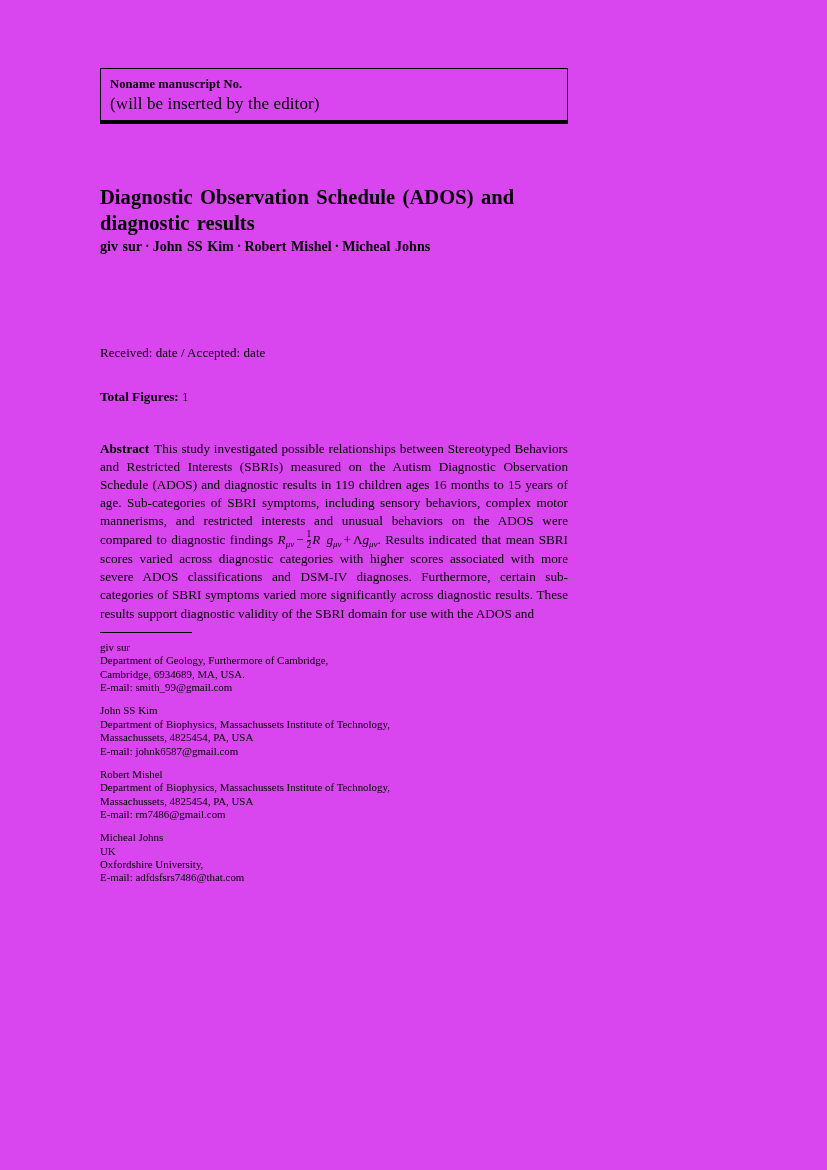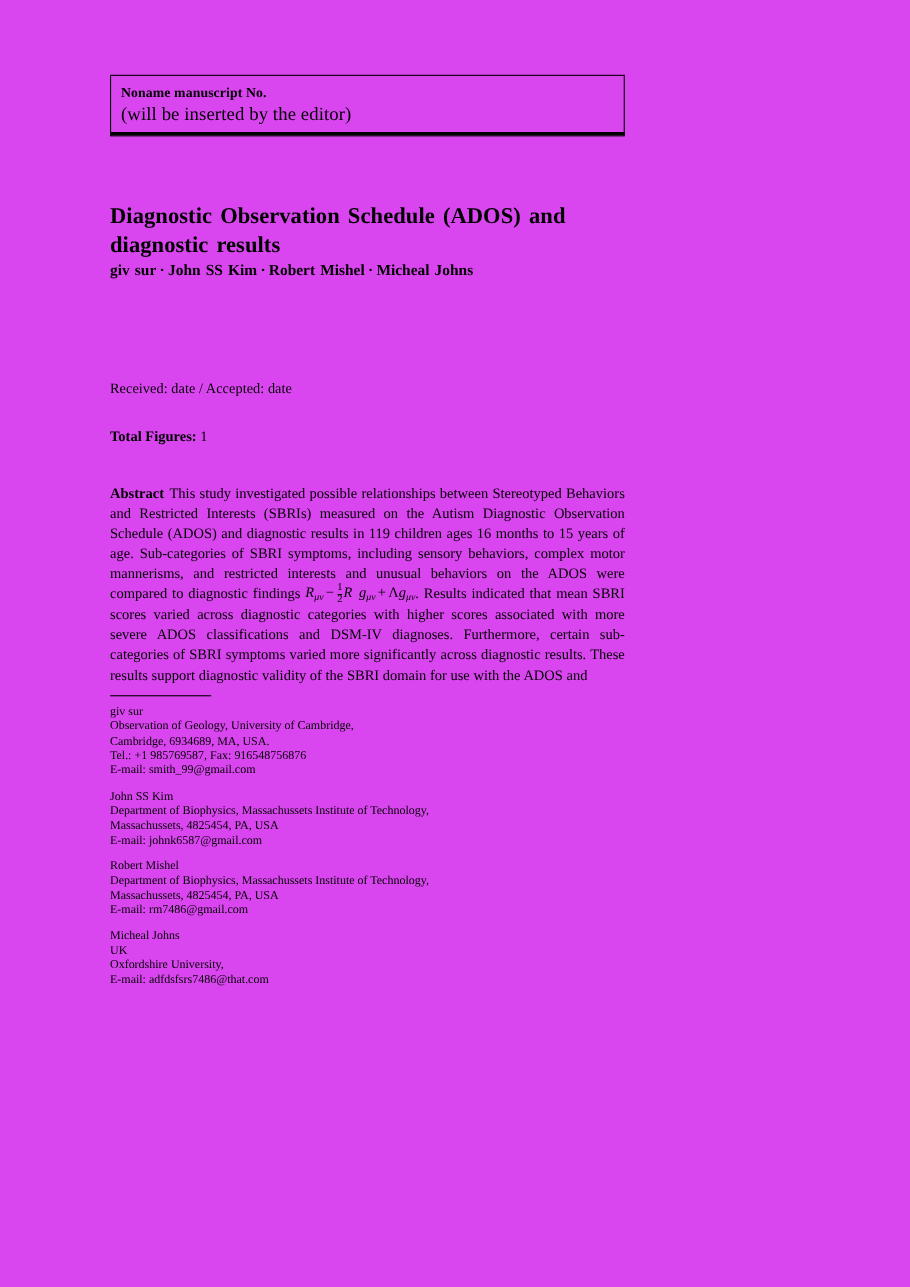--- a/index.html
+++ b/index.html
@@ -180,23 +180,22 @@
   </div>
 
   <div class="col abstract"><span class="ab-head">Abstract</span><span>This study investigated possible relationships between Stereotyped Behaviors and Restricted Interests (SBRIs) measured on the Autism Diagnostic Observation Schedule (ADOS) and diagnostic results in 119 children ages 16 months to 15 years of age. Sub-categories of SBRI symptoms, including sensory behaviors, complex motor mannerisms, and restricted interests and unusual behaviors on the ADOS were compared to diagnostic findings</span> <span class="math"><i>R</i><sub>μν</sub><span class="op">−</span><span class="frac"><span class="num">1</span><span class="den">2</span></span><i>R</i><span class="thin"></span> <i>g</i><sub>μν</sub><span class="op">+</span><span class="up">Λ</span><i>g</i><sub>μν</sub></span><span>. Results indicated that mean SBRI scores varied across diagnostic categories with higher scores associated with more severe ADOS classifications and DSM-IV diagnoses. Furthermore, certain sub-categories of SBRI symptoms varied more significantly across diagnostic results. These results support diagnostic validity of the SBRI domain for use with the ADOS and</span></div>
 
   <div class="col fn-rule"></div>
 
   <div class="col affils">
 
     <div class="affil-block">
       <div class="affil-line">giv sur</div>
-      <div class="affil-line">Observation of Geology, University of Cambridge,</div>
+      <div class="affil-line">Department of Geology, Furthermore of Cambridge,</div>
       <div class="affil-line">Cambridge, 6934689, MA, USA.</div>
-      <div class="affil-line">Tel.: +1 985769587, Fax: 916548756876</div>
       <div class="affil-line">E-mail: smith_99@gmail.com</div>
     </div>
 
     <div class="affil-block">
       <div class="affil-line">John SS Kim</div>
       <div class="affil-line">Department of Biophysics, Massachussets Institute of Technology,</div>
       <div class="affil-line">Massachussets, 4825454, PA, USA</div>
       <div class="affil-line">E-mail: johnk6587@gmail.com</div>
     </div>
 

